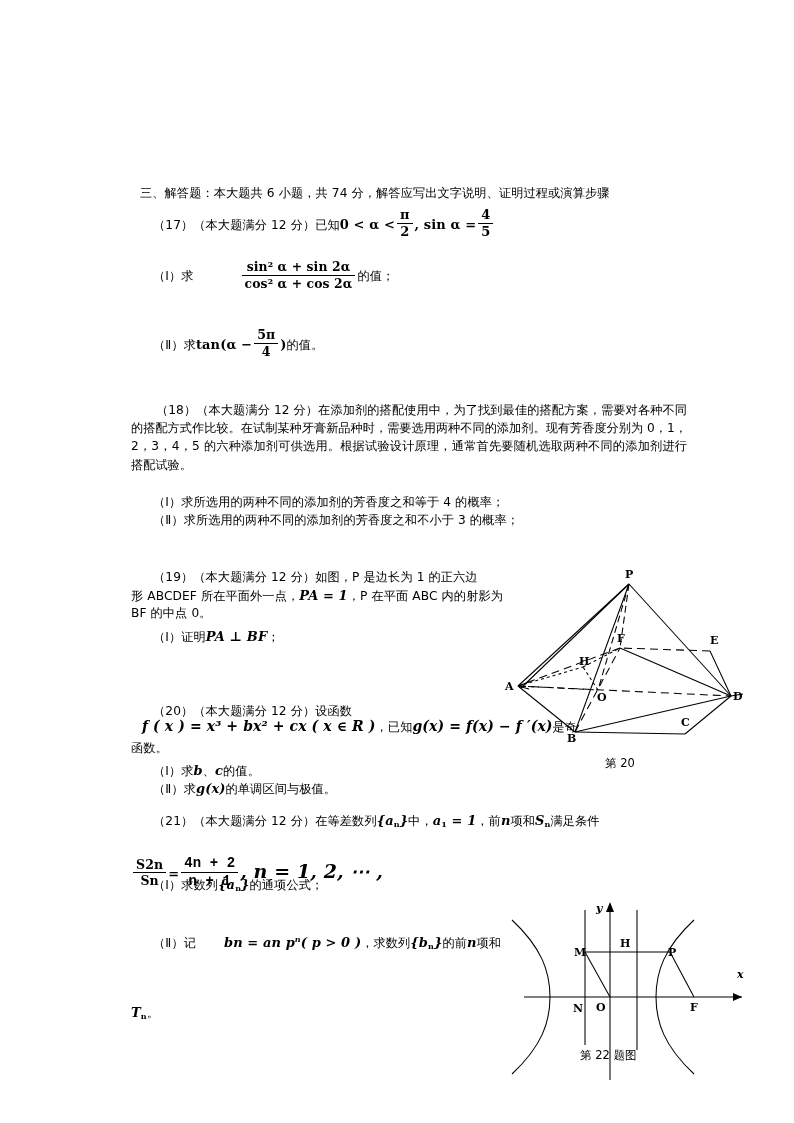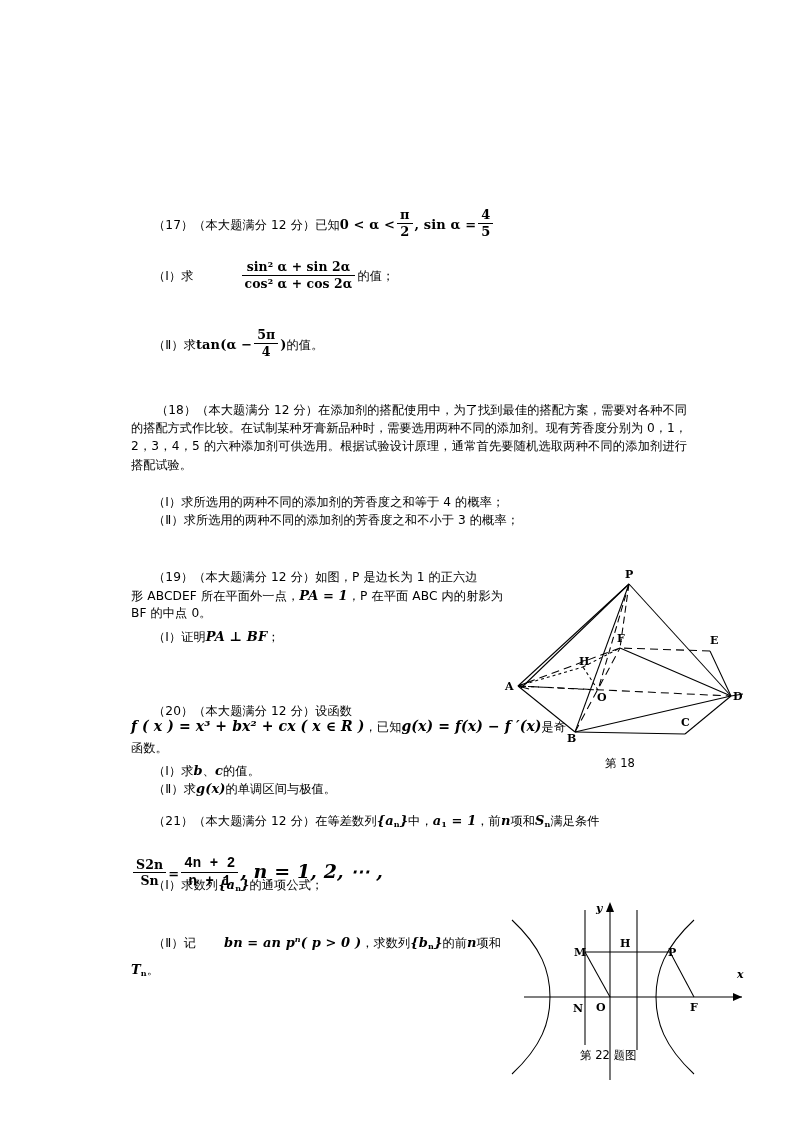--- a/index.html
+++ b/index.html
@@ -93,20 +93,21 @@
     font-size: 11px;
     fill: #000;
   }
   .lbl.it { font-style: italic; }
 </style>
 </head>
 <body>
 
 <div class="page">
 
+  <div class="tx" style="left:140px; top:185px;">三、解答题：本大题共 6 小题，共 74 分，解答应写出文字说明、证明过程或演算步骤</div>
 
   <div class="tx" style="left:153px; top:210px; white-space:nowrap;">
     <span>（17）（本大题满分 12 分）已知</span><span class="bu" style="font-size:13px;">0 &lt; α &lt;</span><span class="frac" style="font-size:13px;"><span class="num">π</span><span class="den">2</span></span><span class="bu" style="font-size:13px;">, sin α =</span><span class="frac" style="font-size:13px;"><span class="num">4</span><span class="den">5</span></span>
   </div>
 
   <div class="tx" style="left:153px; top:262px; white-space:nowrap;">
     <span>（Ⅰ）求</span><span class="frac" style="font-size:12.4px;margin-left:48px;"><span class="num">sin² α + sin 2α</span><span class="den">cos² α + cos 2α</span></span><span>的值；</span>
   </div>
 
   <div class="tx" style="left:153px; top:330px; white-space:nowrap;">
@@ -165,25 +166,25 @@
       <text class="lbl" x="120" y="12">P</text>
       <text class="lbl" x="112" y="76">F</text>
       <text class="lbl" x="205" y="78">E</text>
       <text class="lbl" x="74" y="99">H</text>
       <text class="lbl" x="0" y="124">A</text>
       <text class="lbl" x="92" y="135">O</text>
       <text class="lbl" x="228" y="134">D</text>
       <text class="lbl" x="62" y="176">B</text>
       <text class="lbl" x="176" y="160">C</text>
     </svg>
-    <div class="figcap" style="left:100px; top:190px;">第 18</div>
+    <div class="figcap" style="left:100px; top:190px;">第 20</div>
   </div>
 
   <div class="tx" style="left:153px; top:703px;">（20）（本大题满分 12 分）设函数</div>
-  <div class="tx" style="left:131px; top:718px; white-space:nowrap;">
+  <div class="tx" style="left:142px; top:718px; white-space:nowrap;">
     <span class="bi" style="font-size:14px;">f ( x ) = x³ + bx² + cx ( x ∈ R )</span><span>，已知</span><span class="bi" style="font-size:14px;">g(x) = f(x) − f ′(x)</span><span>是奇</span>
   </div>
   <div class="tx" style="left:131px; top:740px;">函数。</div>
   <div class="tx" style="left:153px; top:762px;">
     <span>（Ⅰ）求</span><span class="bi" style="font-size:13px;">b</span><span>、</span><span class="bi" style="font-size:13px;">c</span><span>的值。</span>
   </div>
   <div class="tx" style="left:153px; top:780px;">
     <span>（Ⅱ）求</span><span class="bi" style="font-size:13px;">g(x)</span><span>的单调区间与极值。</span>
   </div>
 
@@ -196,21 +197,21 @@
   </div>
 
   <div class="tx" style="left:153px; top:876px;">
     <span>（Ⅰ）求数列</span><span class="bi" style="font-size:13px;"><span>{a</span><sub class="m">n</sub><span>}</span></span><span>的通项公式；</span>
   </div>
 
   <div class="tx" style="left:153px; top:934px;">
     <span>（Ⅱ）记</span><span class="bi" style="font-size:13px;padding-left:28px;"><span>bn = an p</span><sup class="m">n</sup><span>( p &gt; 0 )</span></span><span>，求数列</span><span class="bi" style="font-size:13px;"><span>{b</span><sub class="m">n</sub><span>}</span></span><span>的前</span><span class="bi" style="font-size:13px;">n</span><span>项和</span>
   </div>
 
-  <div class="tx" style="left:131px; top:961px;">
+  <div class="tx" style="left:131px; top:1004px;">
     <span class="bi" style="font-size:13px;"><span>T</span><sub class="m">n</sub></span><span>。</span>
   </div>
 
 
   <div class="figwrap" style="left:502px; top:890px;">
     <svg width="290" height="215" viewBox="0 0 290 215">
       <g stroke="#000" fill="none" stroke-width="1.05">
 
         <line x1="22" y1="107" x2="240" y2="107"></line>
         <polygon points="240,107 231,103 231,111" fill="#000" stroke="none"></polygon>

